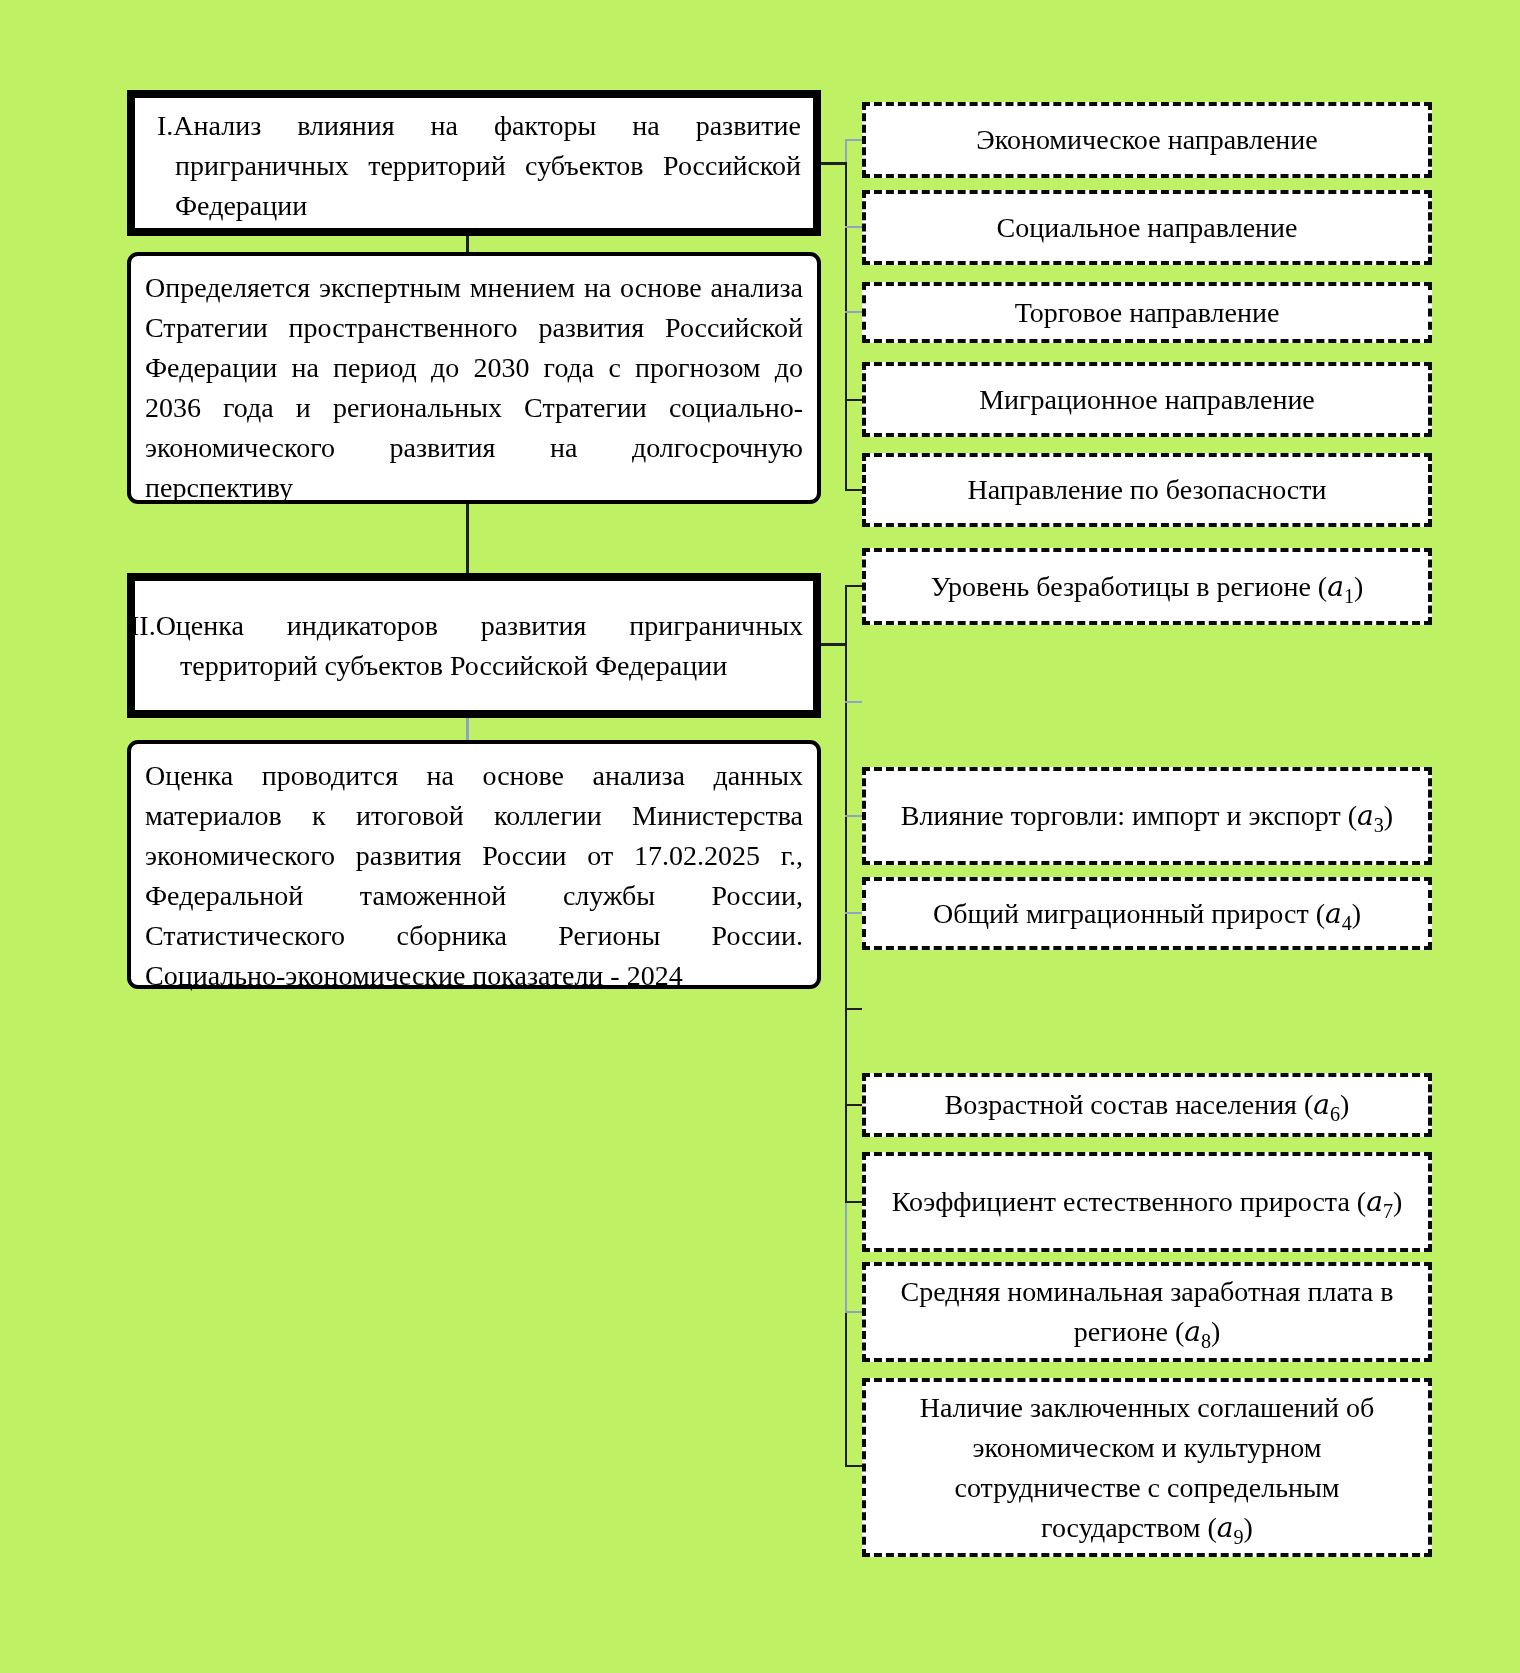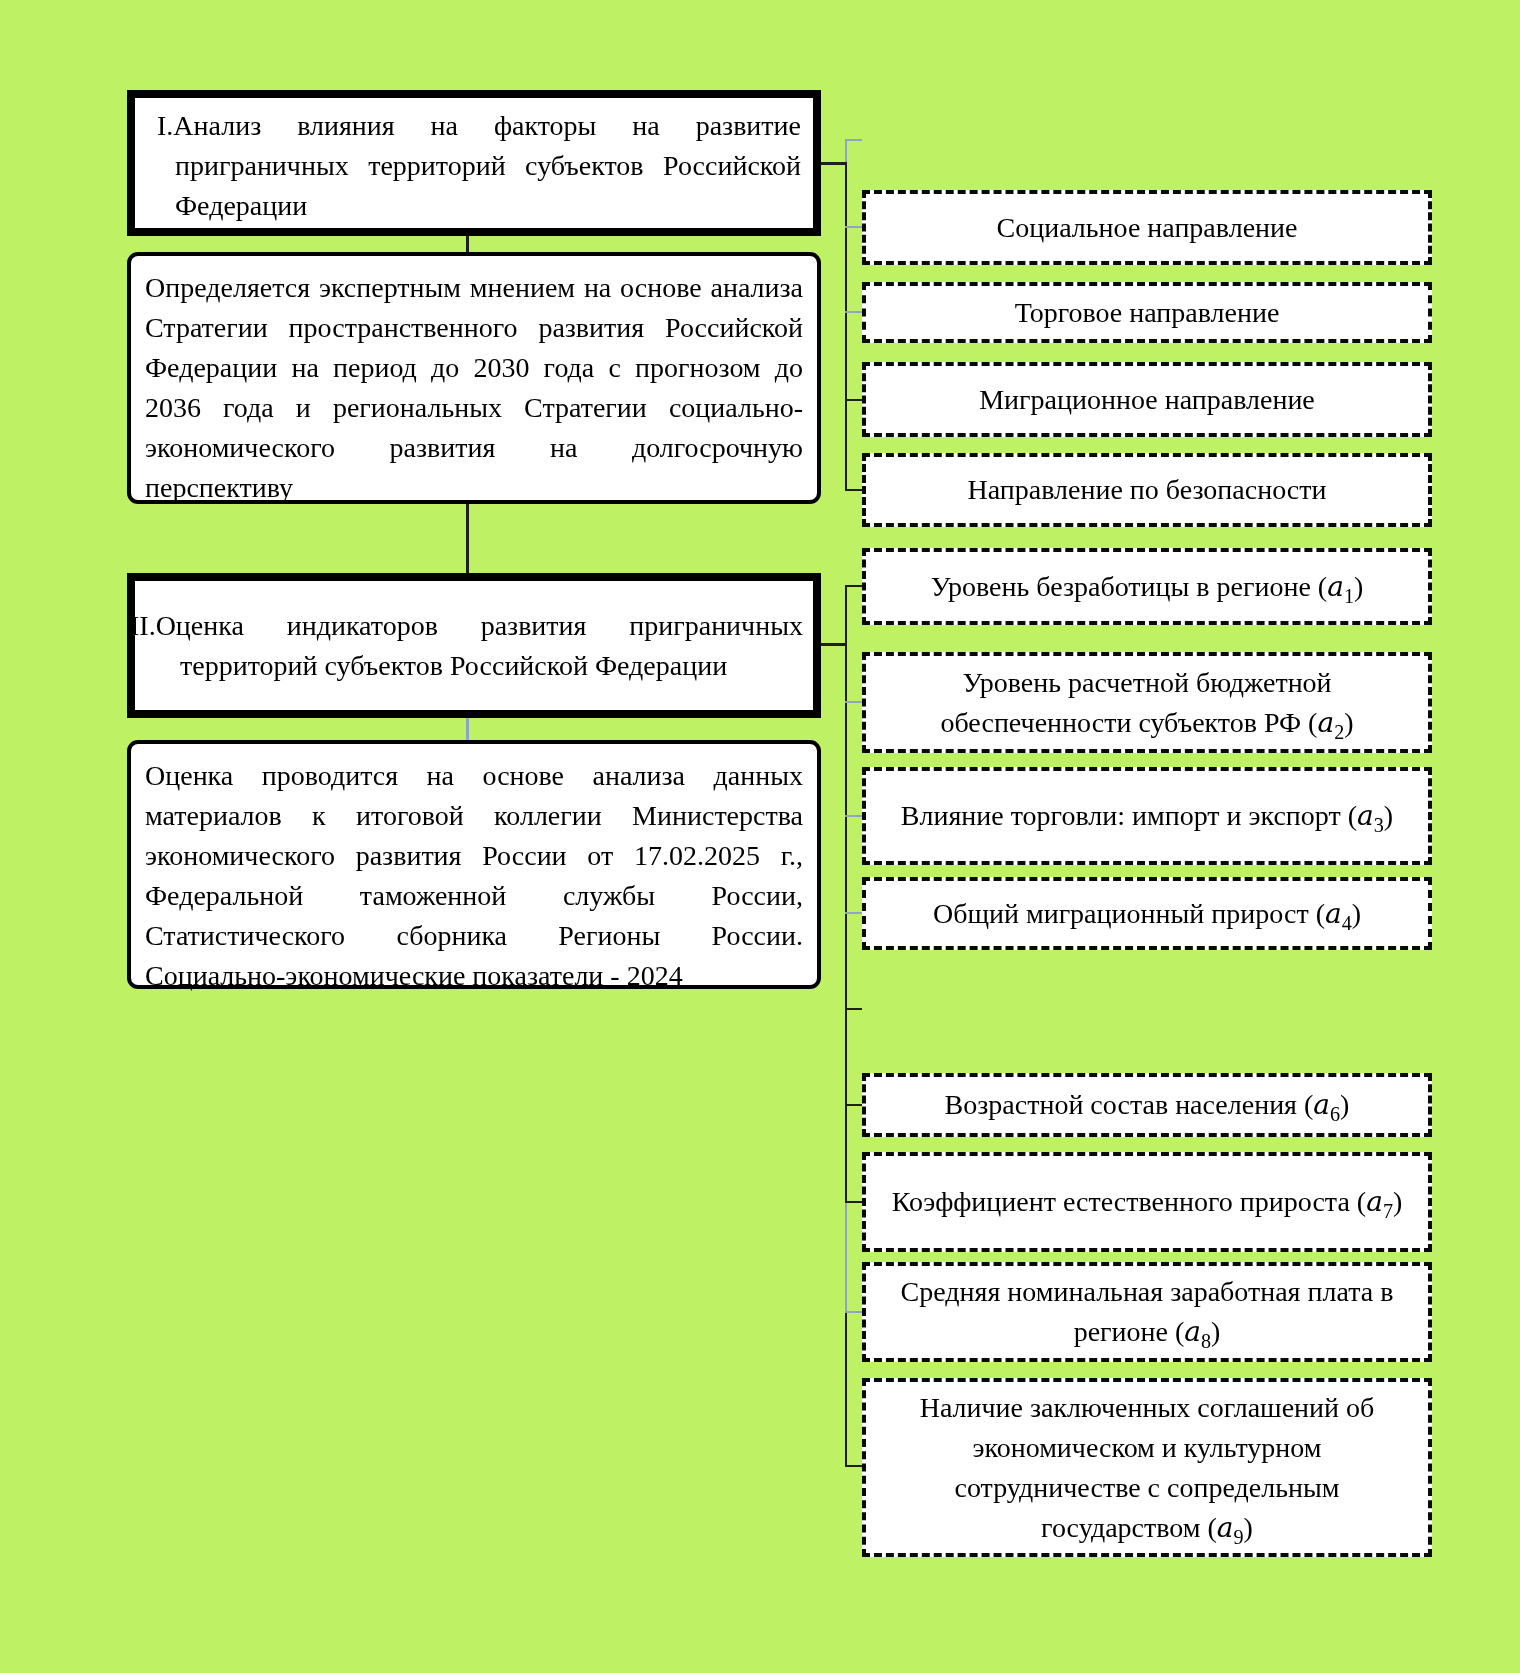--- a/index.html
+++ b/index.html
@@ -69,38 +69,38 @@
   </div>
 
   <div class="sbox pad2" style="left:127px;top:740px;width:694px;height:249px">
     <p>Оценка проводится на основе анализа данных материалов к итоговой коллегии Министерства экономического развития России от 17.02.2025 г., Федеральной таможенной службы России, Статистического сборника Регионы России. Социально-экономические показатели - 2024</p>
   </div>
 
   <div class="ln" style="left:466px;top:236px;width:3px;height:16px"></div>
   <div class="ln" style="left:466px;top:504px;width:3px;height:69px"></div>
   <div class="ln blue" style="left:466px;top:718px;width:3px;height:22px"></div>
 
+  <div class="dbox" style="top:102px;height:76px">
+    <p>Экономическое направление</p>
+  </div>
   <div class="dbox" style="top:190px;height:75px">
     <p>Социальное направление</p>
   </div>
   <div class="dbox" style="top:282px;height:61px">
     <p>Торговое направление</p>
   </div>
   <div class="dbox" style="top:453px;height:74px">
     <p>Направление по безопасности</p>
   </div>
   <div class="dbox" style="top:362px;height:75px">
     <p>Миграционное направление</p>
   </div>
 
   <div class="dbox" style="top:548px;height:77px">
     <p><span>Уровень безработицы в регионе</span> <span>(</span><span class="mvar">a</span><sub class="msub">1</sub><span>)</span></p>
-  </div>
-  <div class="dbox" style="top:652px;height:101px">
-    <p><span>Уровень расчетной бюджетной обеспеченности субъектов РФ</span> <span>(</span><span class="mvar">a</span><sub class="msub">2</sub><span>)</span></p>
   </div>
   <div class="dbox" style="top:767px;height:98px">
     <p><span>Влияние торговли: импорт и экспорт</span> <span>(</span><span class="mvar">a</span><sub class="msub">3</sub><span>)</span></p>
   </div>
   <div class="dbox" style="top:877px;height:73px">
     <p><span>Общий миграционный прирост</span> <span>(</span><span class="mvar">a</span><sub class="msub">4</sub><span>)</span></p>
   </div>
   <div class="dbox" style="top:1073px;height:64px">
     <p><span>Возрастной состав населения</span> <span>(</span><span class="mvar">a</span><sub class="msub">6</sub><span>)</span></p>
   </div>

